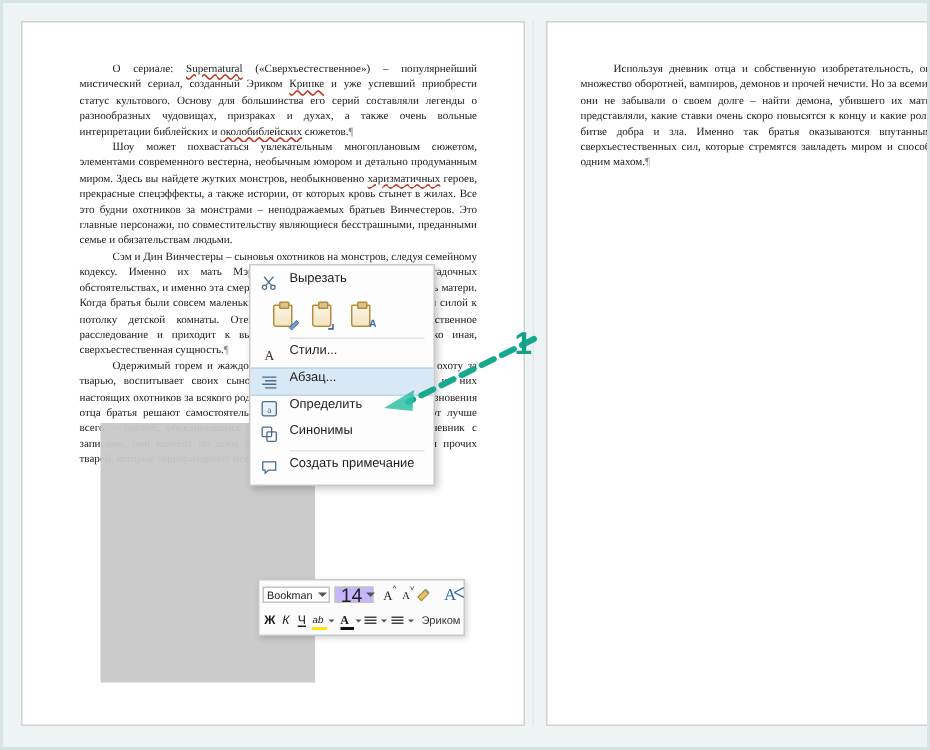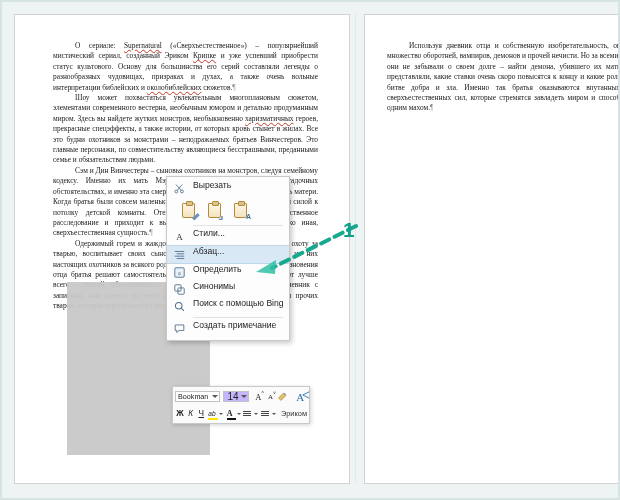--- a/index.html
+++ b/index.html
@@ -103,21 +103,21 @@
   }
   .mt-row{display:flex;align-items:center;height:15px;gap:1px;}
   .mt-row.second{margin-top:2px;}
   .mt-font{
     border:1px solid #c2c2c2;background:#fff;height:11.5px;
     display:flex;align-items:center;padding:0 1px 0 2px;font-size:7.2px;width:52px;
     box-sizing:border-box;white-space:nowrap;overflow:hidden;
   }
   .mt-size{
     border:1px solid #c2c2c2;background:#c4b5fd;height:11.5px;
-    display:flex;align-items:center;padding:0 1px 0 3px;font-size:10px;width:26px;
+    display:flex;align-items:center;padding:0 1px 0 3px;font-size:13px;width:26px;
     box-sizing:border-box;margin-left:2px;justify-content:space-between;
   }
   .caret{width:0;height:0;border-top:3px solid #555;border-left:3px solid transparent;border-right:3px solid transparent;margin-left:2px;}
   .mt-btn{
     width:13px;height:13px;display:flex;align-items:center;justify-content:center;
     font-size:8.2px;position:relative;
   }
   .mt-btn.wide{width:16px;}
   .sm-caret{width:0;height:0;border-top:2.6px solid #555;border-left:2.6px solid transparent;border-right:2.6px solid transparent;margin:0 1px;}
   .mt-styles{font-size:7.4px;margin-left:3px;color:#333;white-space:nowrap;}
@@ -242,31 +242,20 @@
         <svg width="11" height="11" viewBox="0 0 14 14">
             <g fill="none" stroke="#4a6b8a" stroke-width="1.1">
               <rect x="1" y="1" width="8" height="8" rx="1"></rect>
               <rect x="5" y="5" width="8" height="8" rx="1"></rect>
             </g>
           </svg>
       </span>
       <span class="cm-label">Синонимы</span>
     </div>
 
-    <div class="cm-item">
-      <span class="ico">
-        <svg width="11" height="11" viewBox="0 0 14 14">
-            <g fill="none" stroke="#4a6b8a" stroke-width="1.3">
-              <circle cx="6" cy="6" r="4.2"></circle>
-              <path d="M9.2 9.2 12.6 12.6"></path>
-            </g>
-          </svg>
-      </span>
-      <span class="cm-label">Поиск с помощью Bing</span>
-    </div>
 
     <div class="cm-sep"></div>
 
 
     <div class="cm-item">
       <span class="ico">
         <svg width="11" height="11" viewBox="0 0 14 14">
             <path d="M1.5 2.5h11v7h-6l-3 2.5v-2.5h-2z" fill="none" stroke="#4a6b8a" stroke-width="1.1"></path>
           </svg>
       </span>

